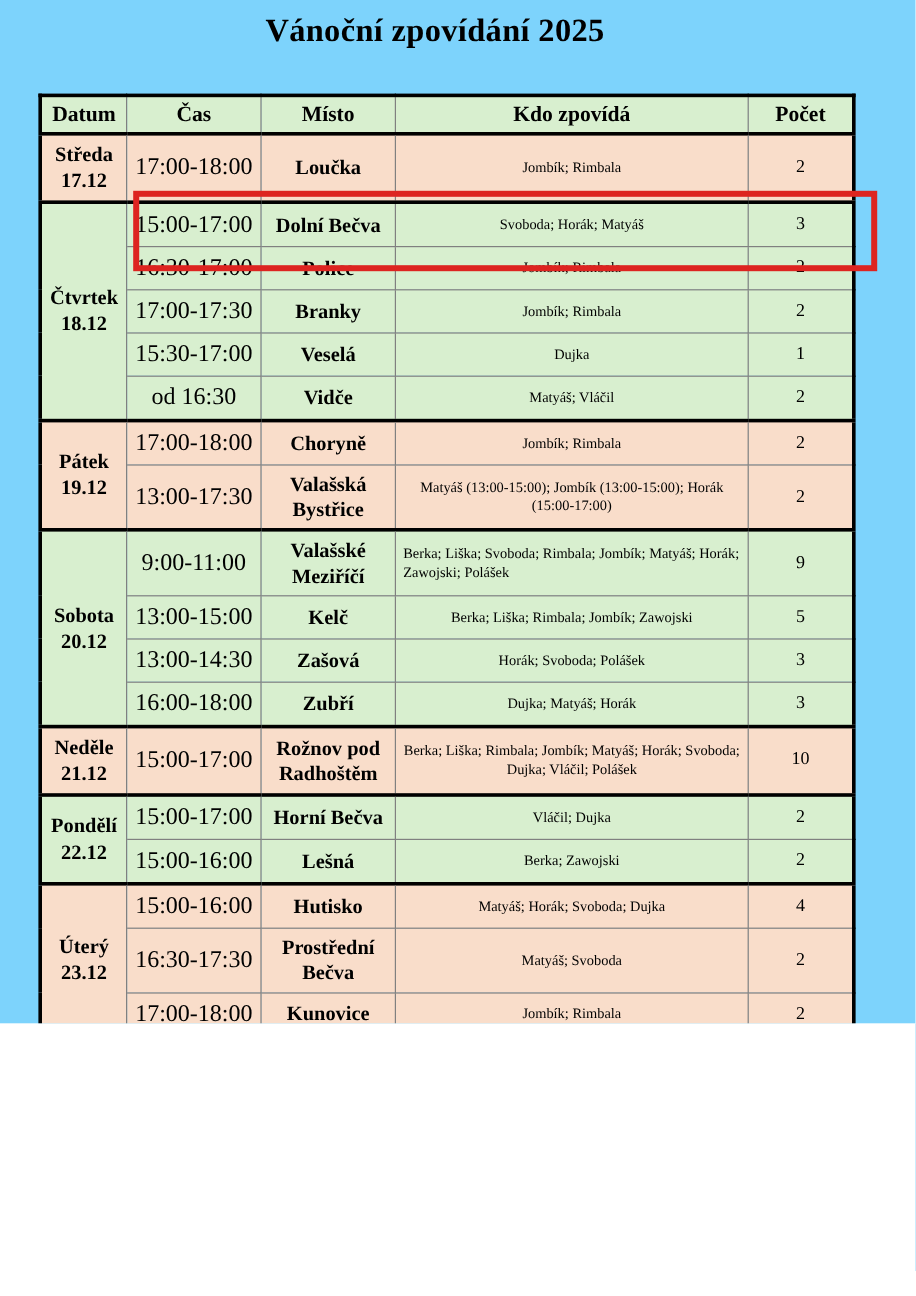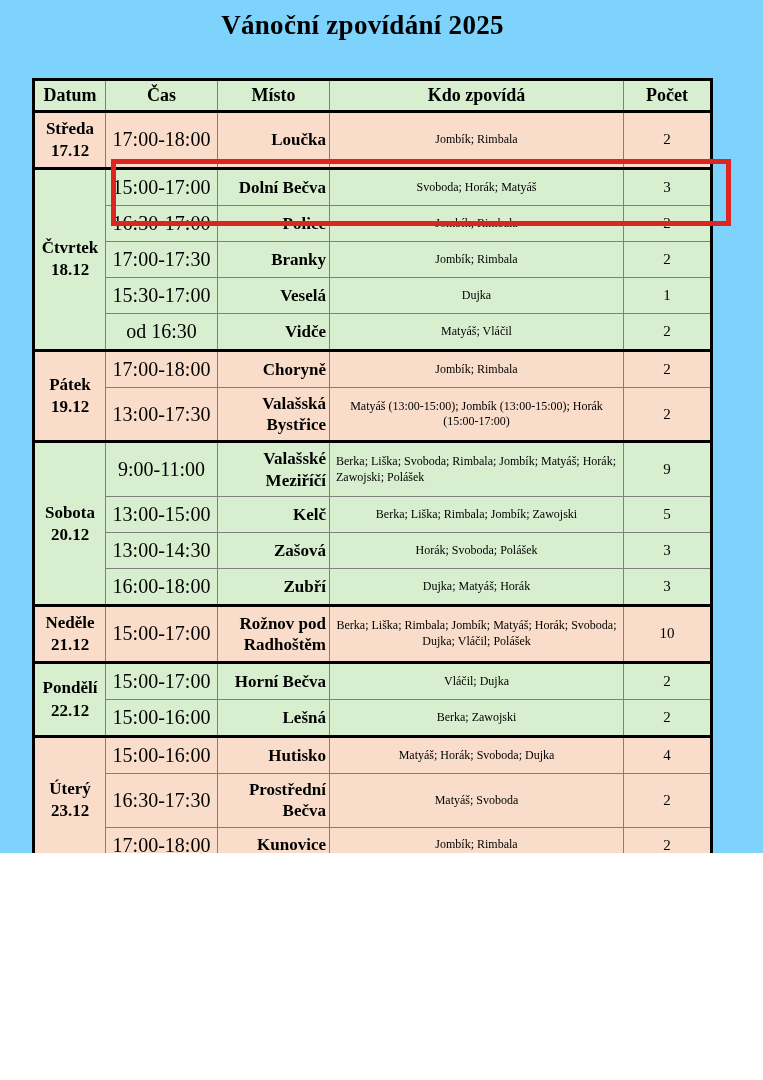--- a/index.html
+++ b/index.html
@@ -63,21 +63,20 @@
     font-size: 17px;
     line-height: 1.3;
     padding: 5px 3px;
   }
   td.cas  { font-size: 20px; padding: 6px 3px; }
   td.misto {
     font-weight: bold;
     font-size: 17px;
     line-height: 1.25;
     padding: 5px 3px;
-    text-align: right;
   }
   td.kdo  { font-size: 12px; line-height: 1.3; padding: 5px 6px; }
   td.kdo.align-left { text-align: left; }
   td.pocet { font-size: 15px; padding: 6px 2px; }
   #highlight-box {
     position: absolute;
     border: 5px solid var(--highlight-red);
     background: transparent;
     pointer-events: none;
   }

